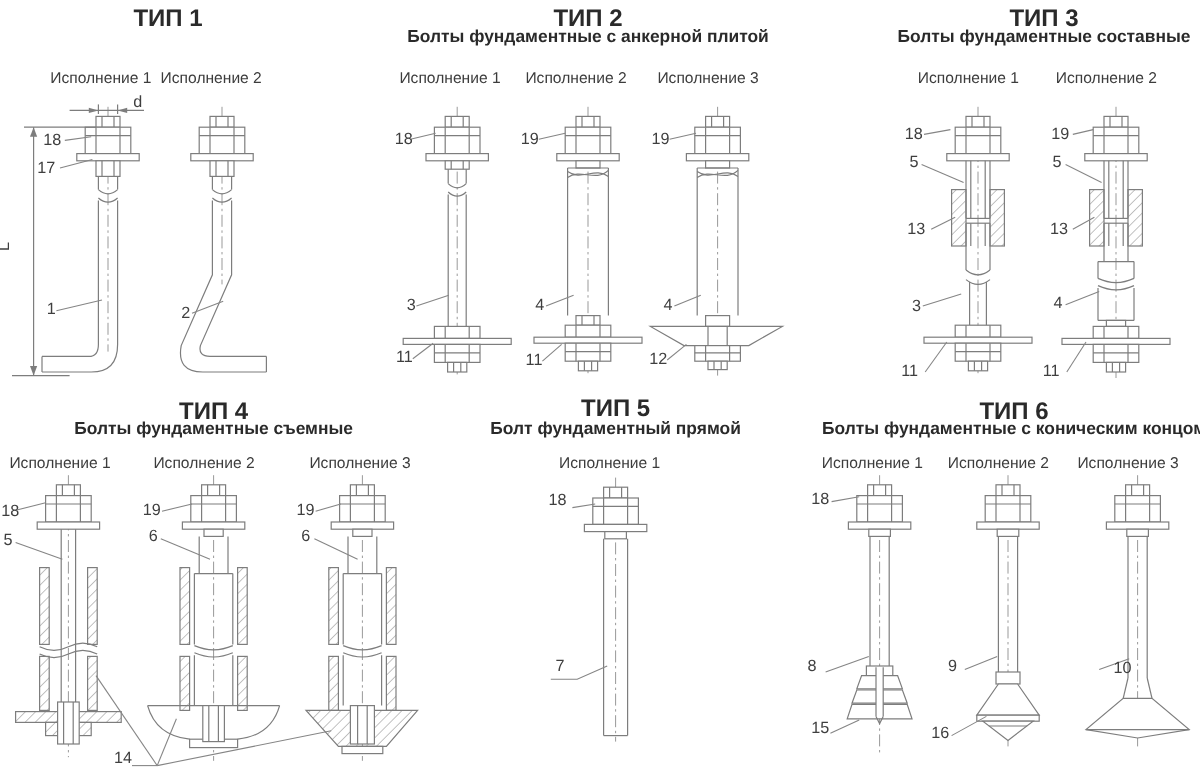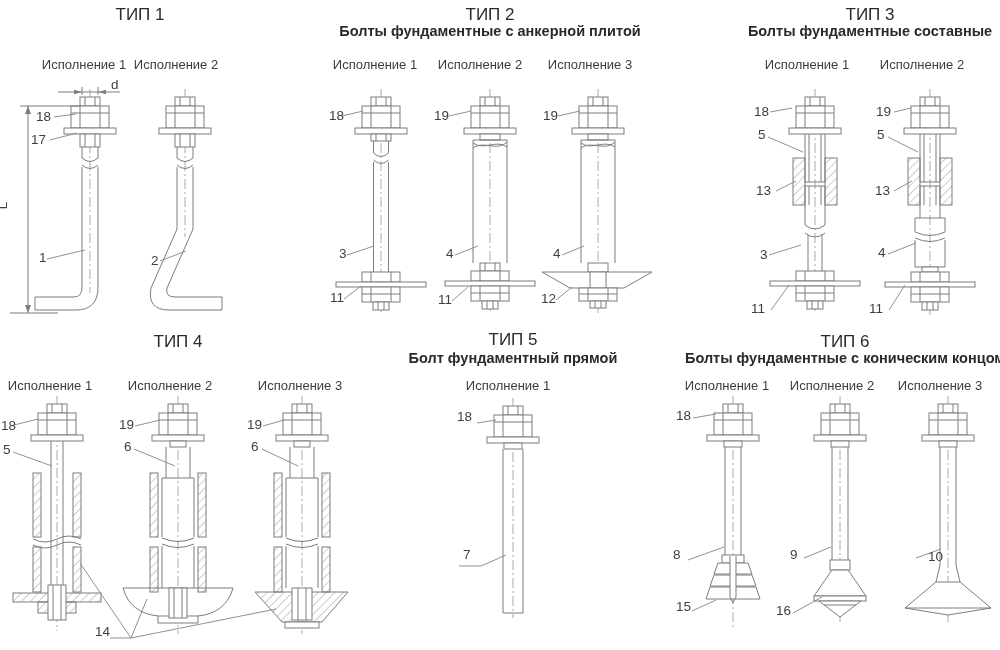--- a/index.html
+++ b/index.html
@@ -1,18 +1,18 @@
 <!DOCTYPE html>
 <html><head>
 <meta charset="utf-8">
 <style>
   html,body{margin:0;padding:0;background:#fff;}
   #stage{position:relative;width:1000px;height:650px;background:#fff;overflow:hidden;
          font-family:"Liberation Sans",sans-serif;}
-  .ttl{position:absolute;transform:translateX(-50%);font-size:17px;font-weight:normal;
+  .ttl{position:absolute;transform:translateX(-50%);font-size:20px;font-weight:bold;
        color:#2a2a2a;white-space:nowrap;}
   .sub{position:absolute;transform:translateX(-50%);font-size:14.5px;font-weight:bold;
        color:#2a2a2a;white-space:nowrap;}
   .exec{position:absolute;transform:translateX(-50%);font-size:13px;color:#3c3c3c;white-space:nowrap;}
   .co{position:absolute;font-size:13.5px;color:#3f3f3f;white-space:nowrap;}
   .co.rot{transform:rotate(-90deg);}
   svg{position:absolute;left:0;top:0;}
   .ln{stroke:#7d7d7d;fill:none;stroke-width:1;}
   .fw{stroke:#7d7d7d;fill:#fff;stroke-width:1;}
   .ht{stroke:#7d7d7d;fill:url(#h1);stroke-width:1;}
@@ -353,20 +353,21 @@
     <path class="ld" d="M916,558 L941,549"></path>
   </g>
 </svg>
 
 <div class="ttl" style="left:140px;top:5px">ТИП 1</div>
 <div class="ttl" style="left:490px;top:5px">ТИП 2</div>
 <div class="sub" style="left:490px;top:23px">Болты фундаментные с анкерной плитой</div>
 <div class="ttl" style="left:870px;top:5px">ТИП 3</div>
 <div class="sub" style="left:870px;top:23px">Болты фундаментные составные</div>
 <div class="ttl" style="left:178px;top:332px">ТИП 4</div>
+<div class="sub" style="left:178px;top:350px">Болты фундаментные съемные</div>
 <div class="ttl" style="left:513px;top:330px">ТИП 5</div>
 <div class="sub" style="left:513px;top:350px">Болт фундаментный прямой</div>
 <div class="ttl" style="left:845px;top:332px">ТИП 6</div>
 <div class="sub" style="left:845px;top:350px">Болты фундаментные с коническим концом</div>
 
 <div class="exec" style="left:84px;top:57px">Исполнение 1</div>
 <div class="exec" style="left:176px;top:57px">Исполнение 2</div>
 <div class="exec" style="left:375px;top:57px">Исполнение 1</div>
 <div class="exec" style="left:480px;top:57px">Исполнение 2</div>
 <div class="exec" style="left:590px;top:57px">Исполнение 3</div>

